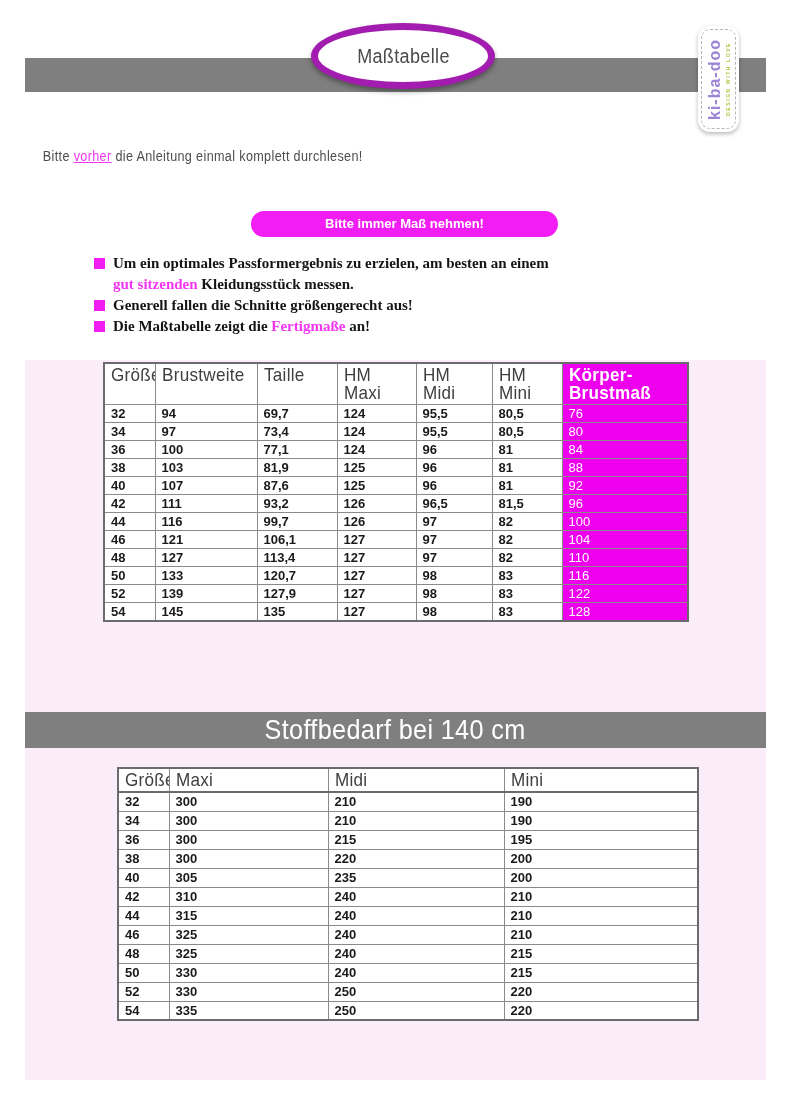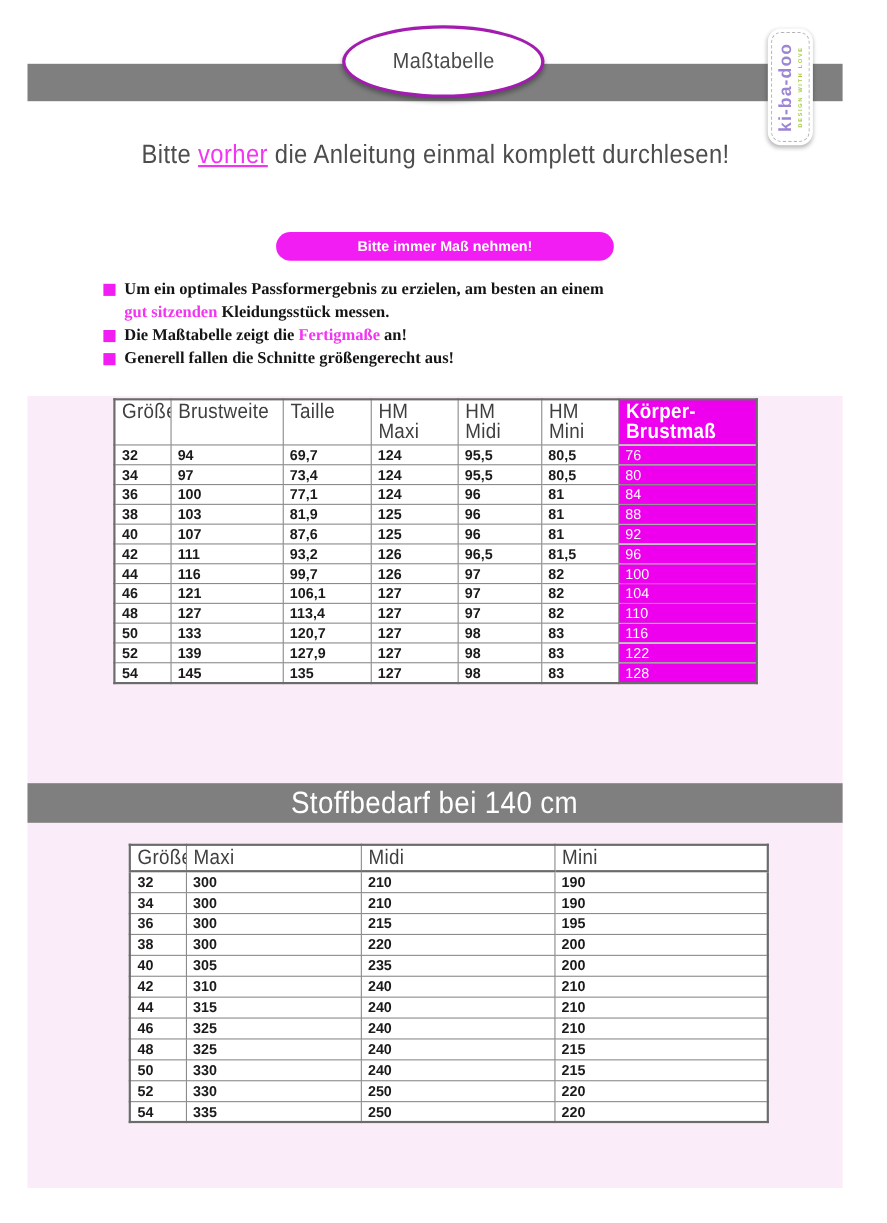--- a/index.html
+++ b/index.html
@@ -8,38 +8,38 @@
   }
   *{box-sizing:border-box;}
   html,body{margin:0;padding:0;background:#fff;}
   body{width:806px;height:1112px;position:relative;overflow:hidden;
        font-family:"Liberation Sans",sans-serif;color:#1a1a1a;}
   .page{position:absolute;inset:0;}
 
   
   .top-bar{position:absolute;left:25px;top:58px;width:741px;height:34px;background:var(--bar);}
   .ellipse{position:absolute;left:311px;top:23px;width:184px;height:66px;background:#fff;
-           border:3px solid #a21caf;border-radius:50%;z-index:2;
+           border:7px solid #a21caf;border-radius:50%;z-index:2;
            display:flex;align-items:center;justify-content:center;
            box-shadow:0 3px 5px rgba(0,0,0,.35);}
   .ellipse .title{font-size:20px;color:#4a4a4a;}
   .squeeze{display:inline-block;transform:scaleX(.9);transform-origin:center;letter-spacing:.4px;}
 
   
   .brand-tag{position:absolute;left:698px;top:26px;width:41px;height:106px;background:#fff;
              border-radius:12px;z-index:3;box-shadow:0 2px 4px rgba(0,0,0,.28);
              display:flex;align-items:center;justify-content:center;}
   .stitch{position:absolute;inset:3px;border:1.5px dashed #b5b5b5;border-radius:9px;}
   .vert{writing-mode:vertical-rl;transform:rotate(180deg);white-space:nowrap;}
   .brand-name{font-size:16px;font-weight:700;color:var(--brand_purple);letter-spacing:1px;}
   .brand-tagline{font-size:5px;font-weight:700;color:var(--brand_green);letter-spacing:1.6px;margin-left:1px;}
 
   
-  .intro{position:absolute;left:25px;top:127px;width:741px;text-align:center;
-         font-size:24px;color:#4d4d4d;}
+  .intro{position:absolute;left:25px;top:148px;width:741px;
+         font-size:14px;color:#4d4d4d;}
   .vorher{color:var(--highlight);text-decoration:underline;cursor:pointer;}
 
   
   .notice-btn{position:absolute;left:251px;top:211px;width:307px;height:26px;background:var(--button);
               border-radius:13px;color:#fff;font-size:13px;font-weight:700;text-align:center;
               line-height:26px;}
 
   
   .bullets{position:absolute;left:94px;top:253px;width:640px;font-size:15px;font-weight:600;
            line-height:21px;color:#151515;}
@@ -100,27 +100,27 @@
     <div class="bullet">
       <span class="sq"></span>
       <span>
         <span>Um ein optimales Passformergebnis zu erzielen, am besten an einem</span><br>
         <span class="hl">gut sitzenden</span><span> Kleidungsstück messen.</span>
       </span>
     </div>
     <div class="bullet">
       <span class="sq"></span>
       <span>
-        <span>Die Maßtabelle zeigt die </span><span class="hl">Fertigmaße</span><span> an!</span>
+        <span>Generell fallen die Schnitte größengerecht aus!</span>
       </span>
     </div>
     <div class="bullet">
       <span class="sq"></span>
       <span>
-        <span>Generell fallen die Schnitte größengerecht aus!</span>
+        <span>Die Maßtabelle zeigt die </span><span class="hl">Fertigmaße</span><span> an!</span>
       </span>
     </div>
   </div>
 
   <div class="pink-band"></div>
 
   <table class="size-table">
     <colgroup>
       <col style="width:51px">
         <col style="width:102px">

